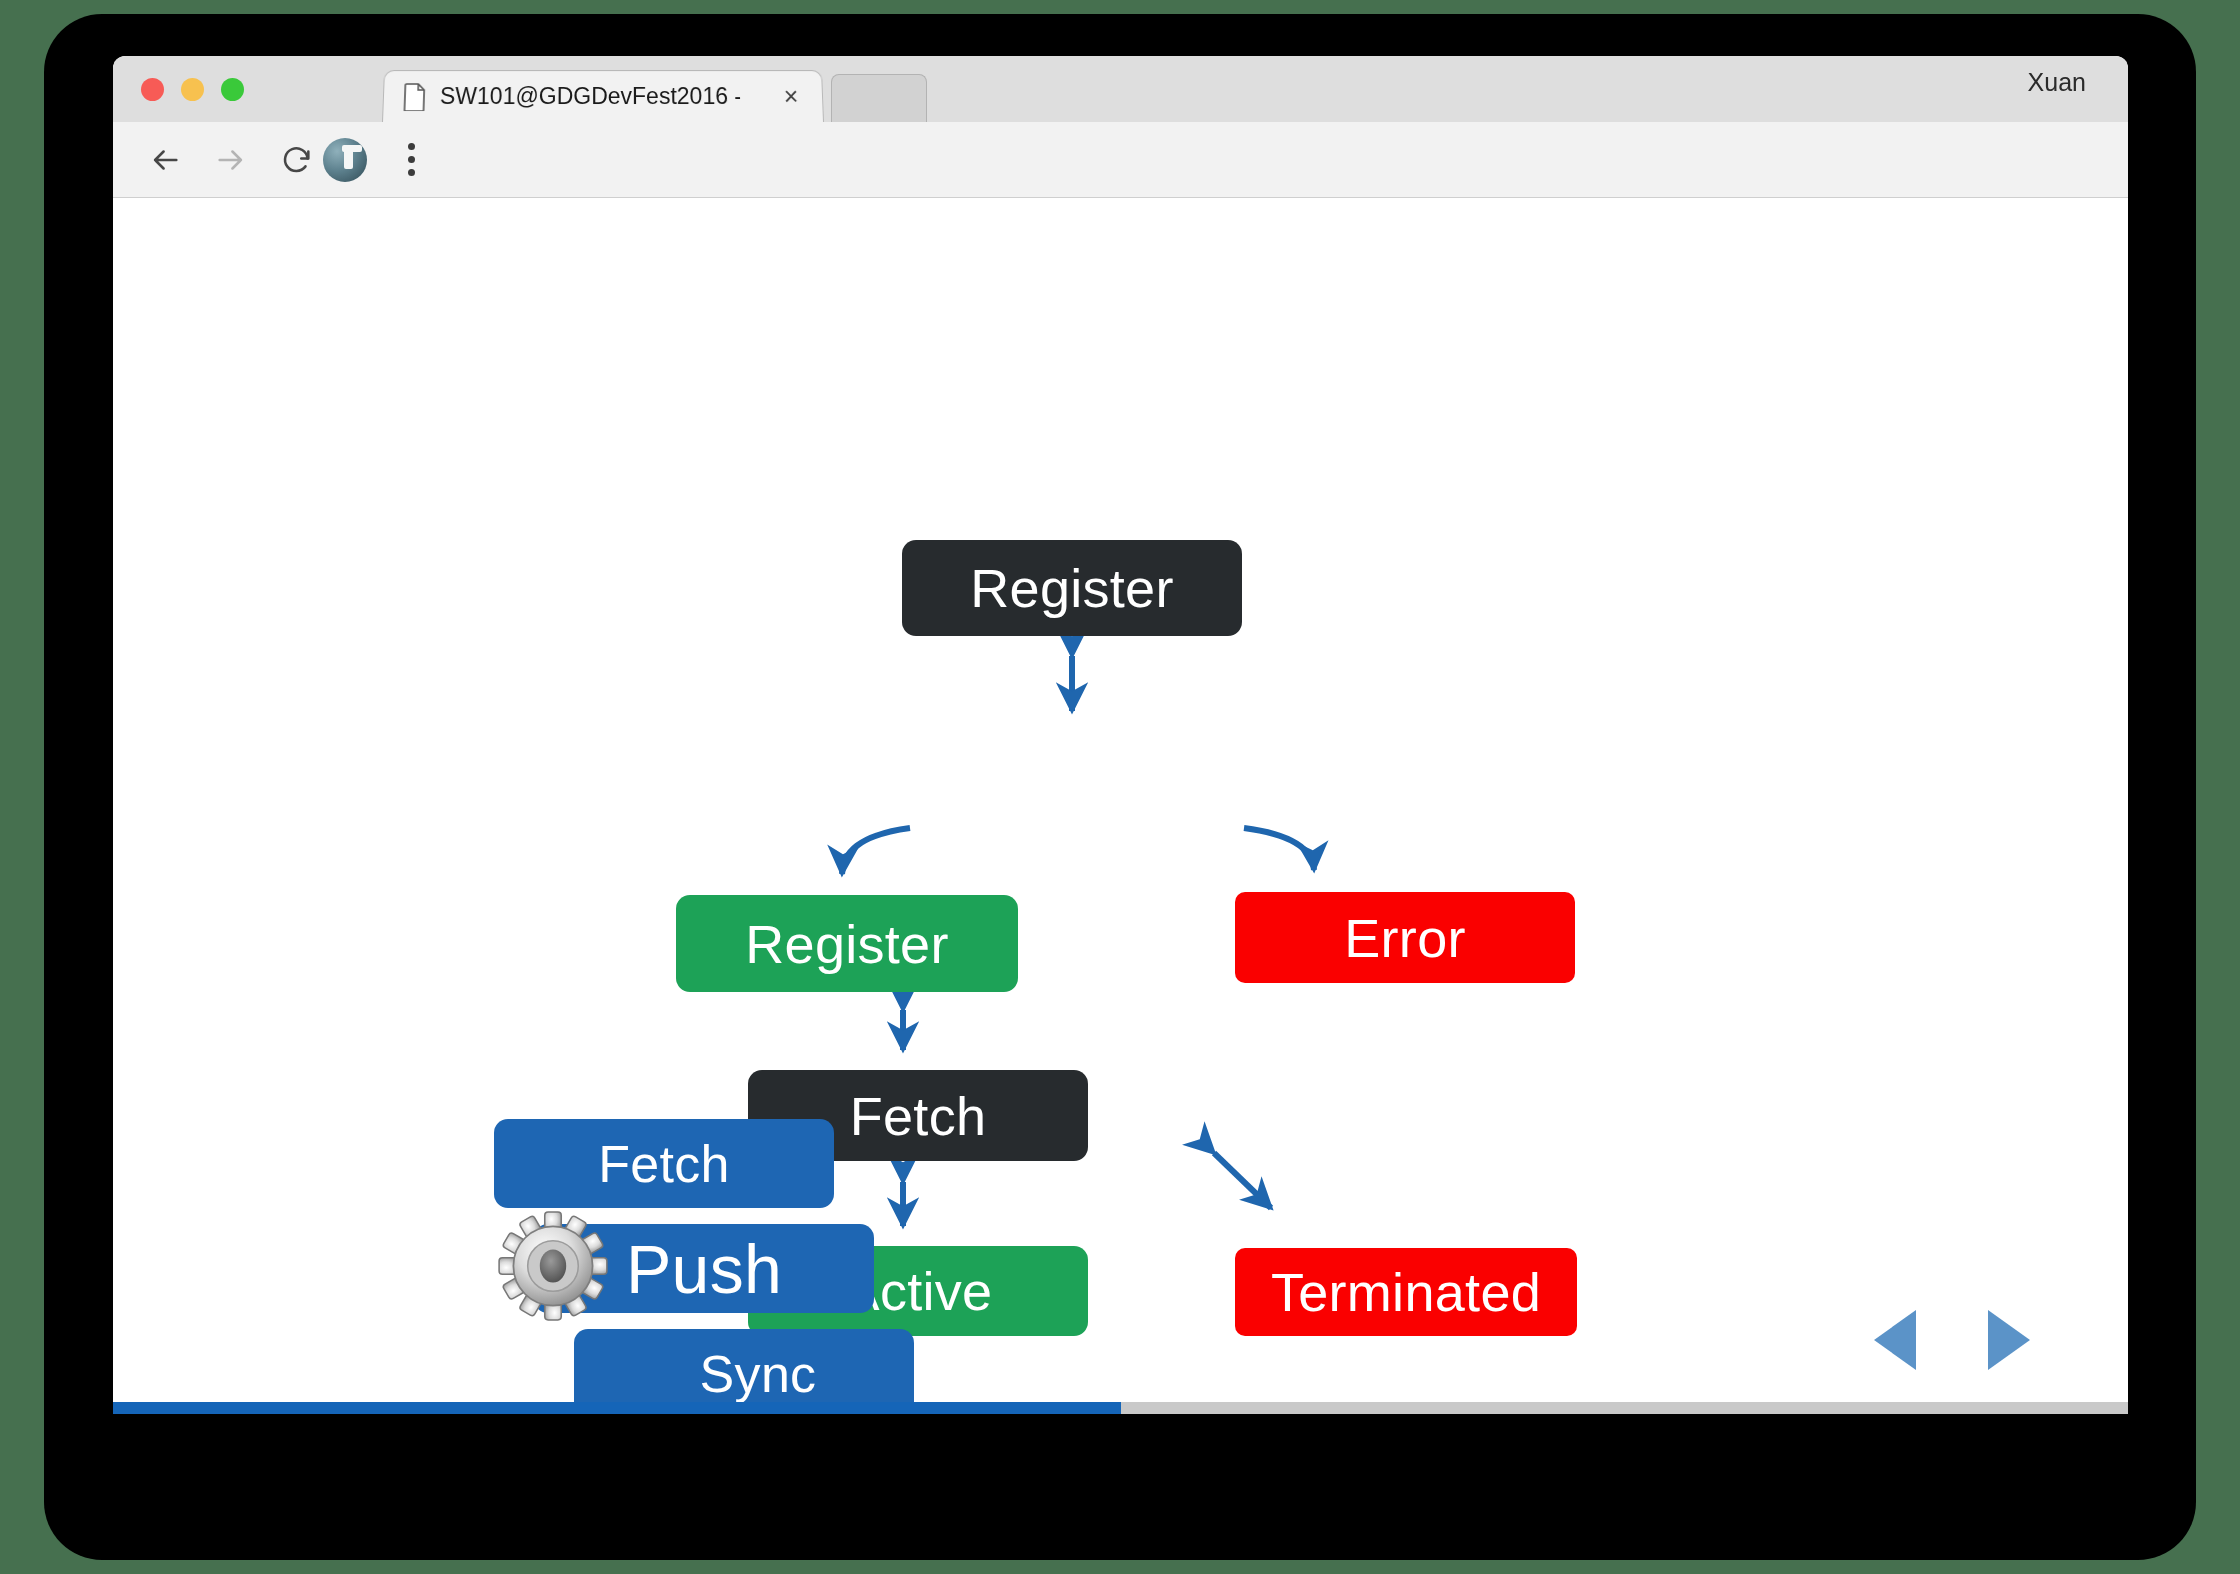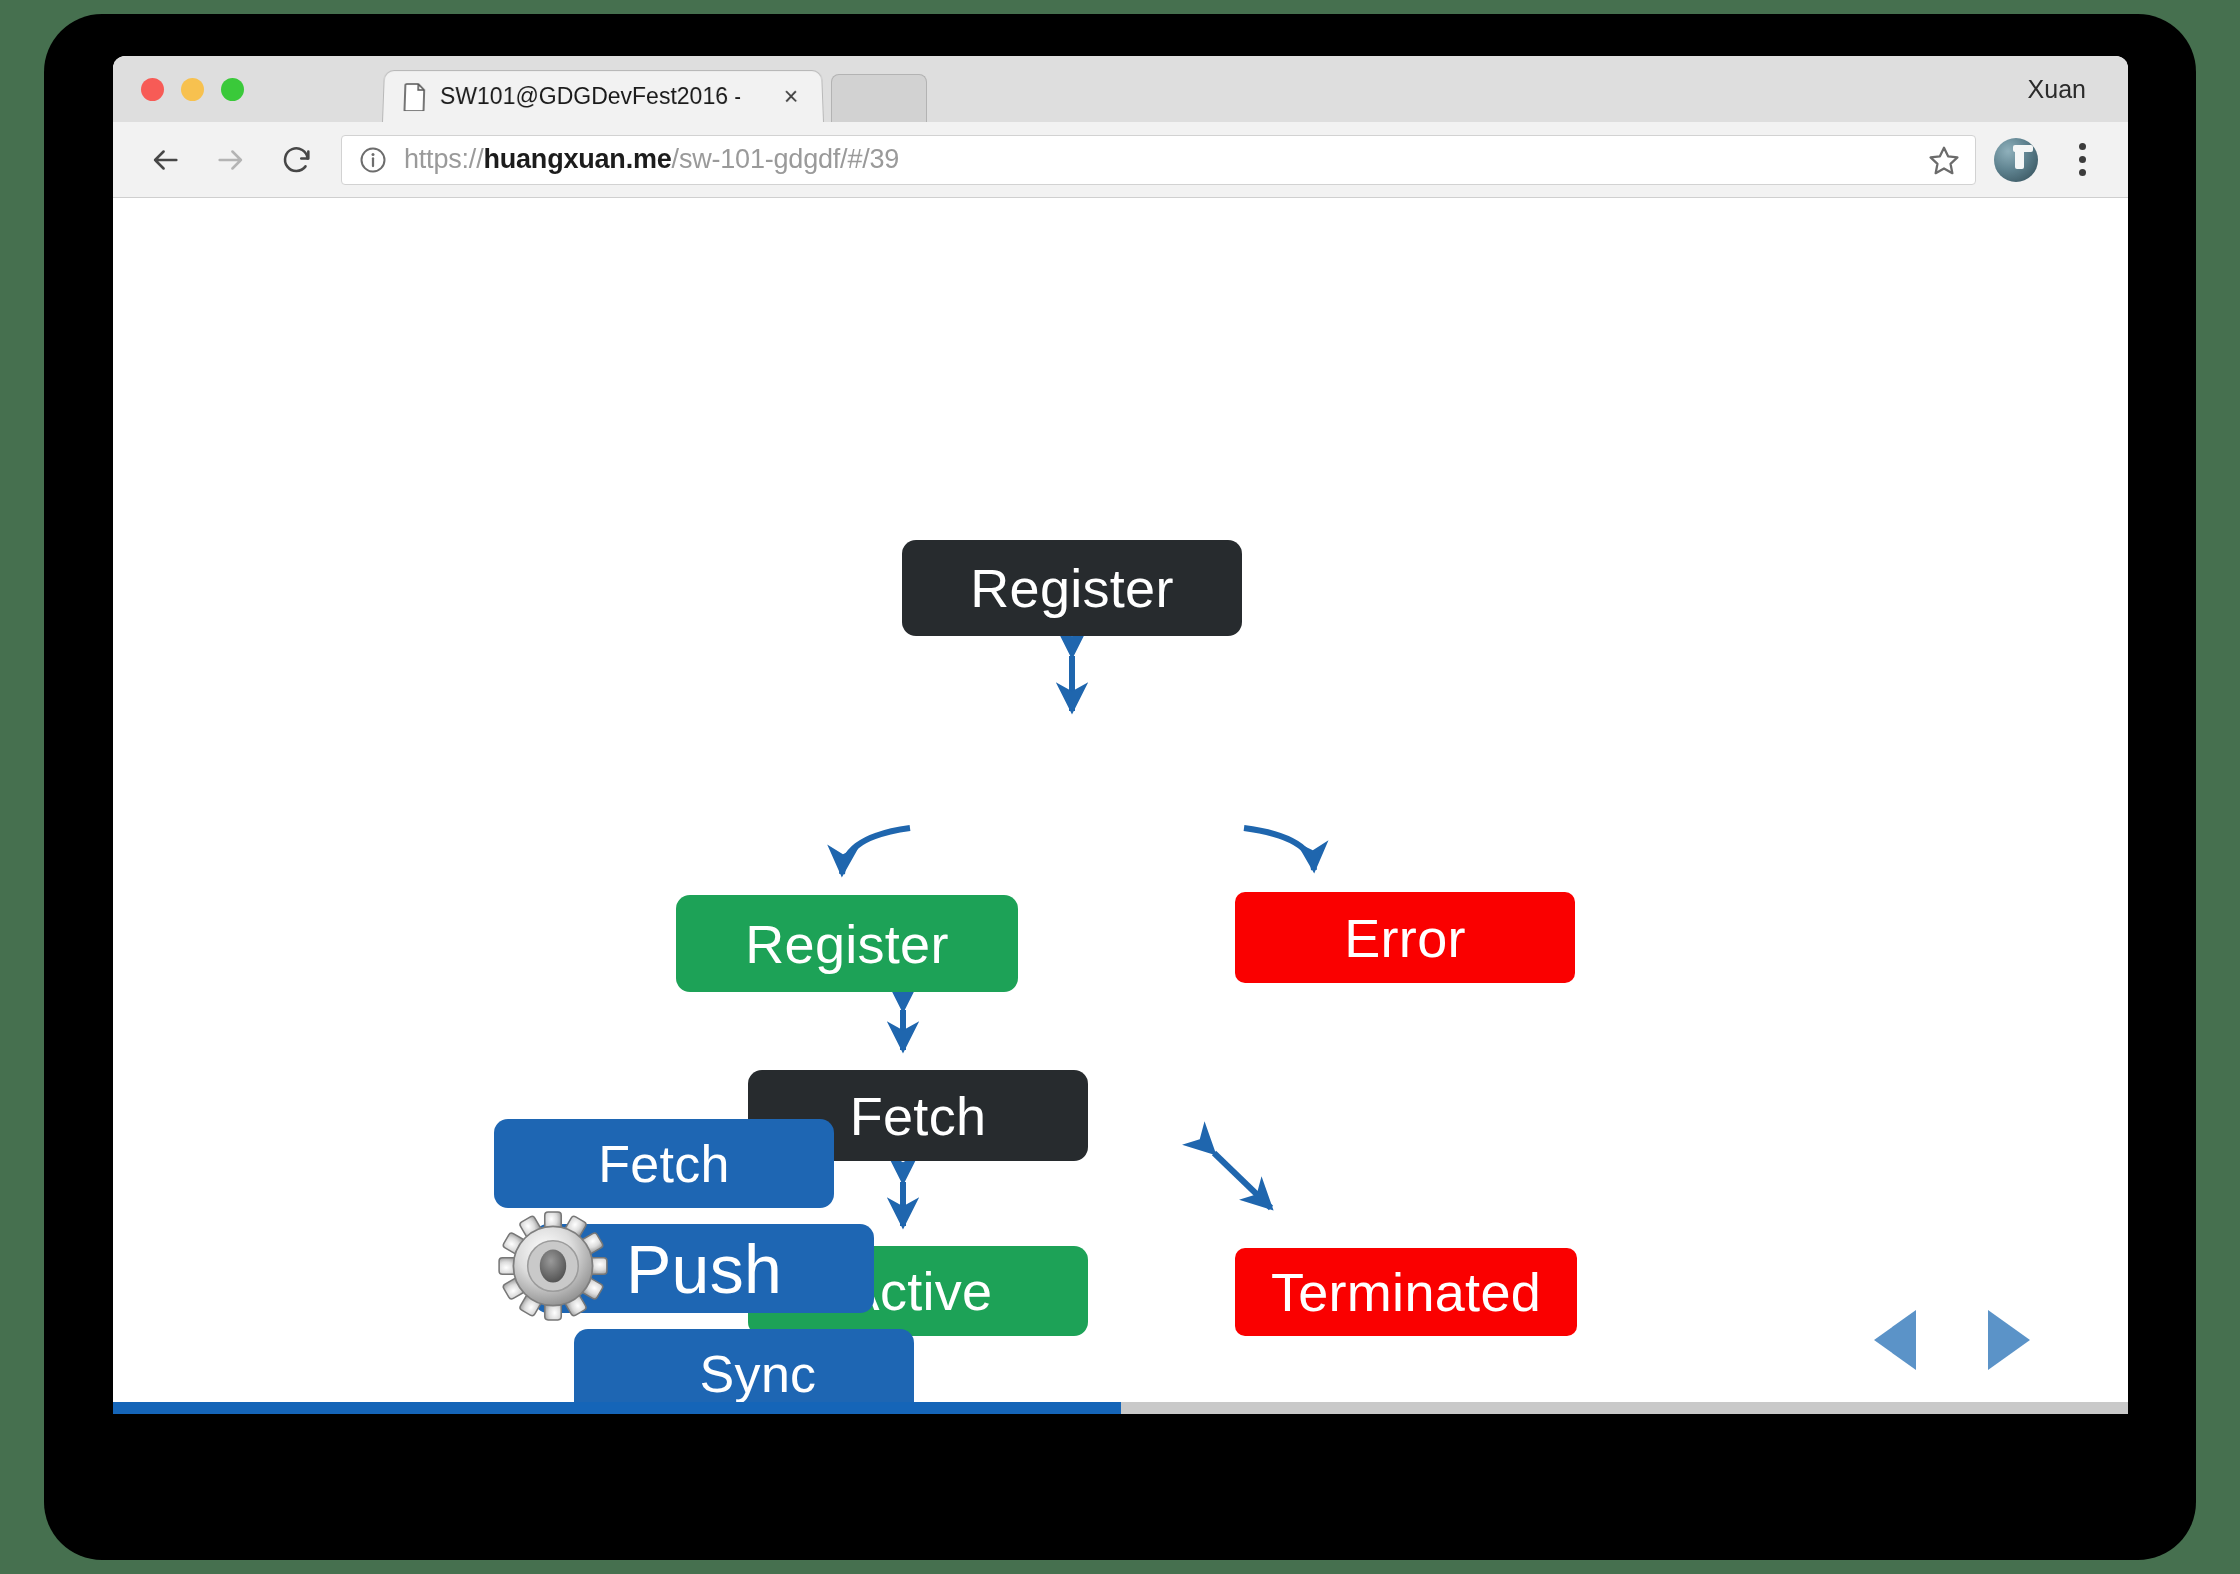--- a/index.html
+++ b/index.html
@@ -78,21 +78,21 @@
     position: absolute;
     left: 718px; top: 18px;
     width: 96px; height: 48px;
     background: #d2d2d2;
     border: 1px solid #b3b3b3;
     border-bottom: none;
     border-radius: 8px 8px 0 0;
   }
   .profile-name {
     position: absolute;
-    right: 42px; top: 19px;
+    right: 42px; top: 12px;
     font-size: 25px; color: #2b2b2b;
   }
 
   
   .toolbar {
     position: relative;
     height: 76px;
     background: #f2f2f2;
     border-bottom: 1px solid #cfcfcf;
     display: flex; align-items: center;
@@ -260,33 +260,20 @@
       </svg>
     </div>
 
     <div class="nav-btn reload">
       <svg width="34" height="34" viewBox="0 0 24 24">
         <path d="M20 6 v5 h-5" fill="none" stroke="currentColor" stroke-width="1.8" stroke-linecap="round" stroke-linejoin="round"></path>
         <path d="M19.5 11 A8 8 0 1 0 18 16.5" fill="none" stroke="currentColor" stroke-width="1.8" stroke-linecap="round"></path>
       </svg>
     </div>
 
-    <div class="omnibox">
-      <svg class="info-icon" width="30" height="30" viewBox="0 0 24 24">
-        <circle cx="12" cy="12" r="9.2" fill="none" stroke="#6d6d6d" stroke-width="1.6"></circle>
-        <circle cx="12" cy="7.6" r="1.2" fill="#6d6d6d"></circle>
-        <path d="M12 10.6 v6.2" stroke="#6d6d6d" stroke-width="1.8" stroke-linecap="round"></path>
-      </svg>
-      <span class="url-text"><span>https://</span><span class="url-host">huangxuan.me</span><span>/sw-101-gdgdf/#/39</span></span>
-      <span class="star-btn">
-        <svg width="34" height="34" viewBox="0 0 24 24">
-          <path d="M12 2.6 l2.9 6.1 6.6 .8 -4.9 4.5 1.3 6.6 -5.9 -3.3 -5.9 3.3 1.3 -6.6 -4.9 -4.5 6.6 -.8 z" fill="none" stroke="#6b6b6b" stroke-width="1.6" stroke-linejoin="round"></path>
-        </svg>
-      </span>
-    </div>
 
     <div class="avatar-btn"></div>
 
     <div class="menu-btn">
       <i></i>
         <i></i>
         <i></i>
     </div>
   </div>
 

